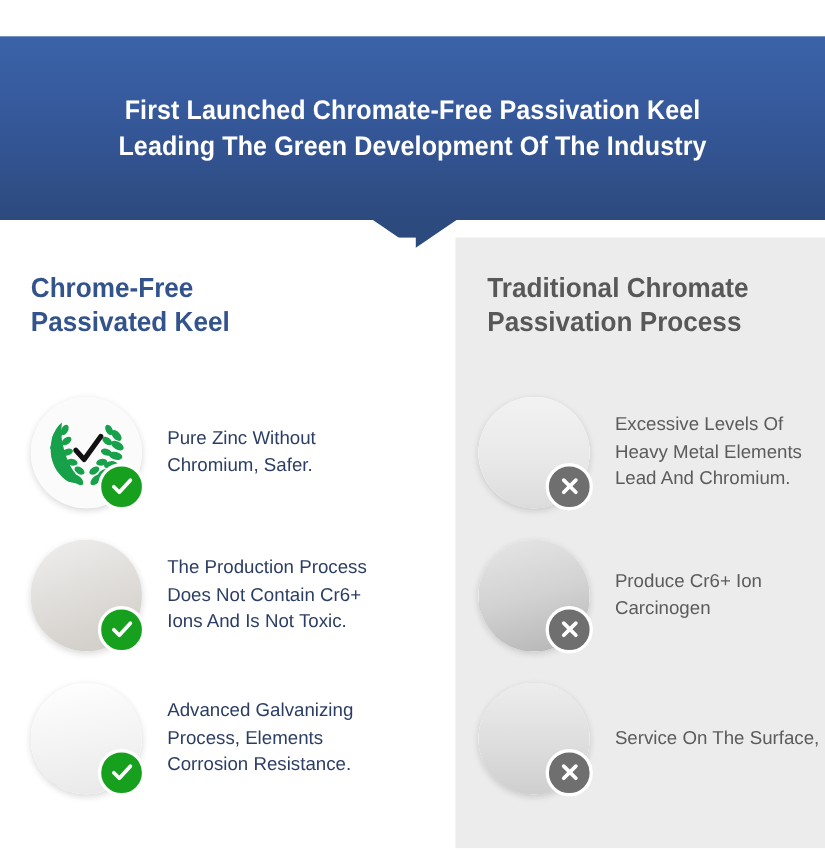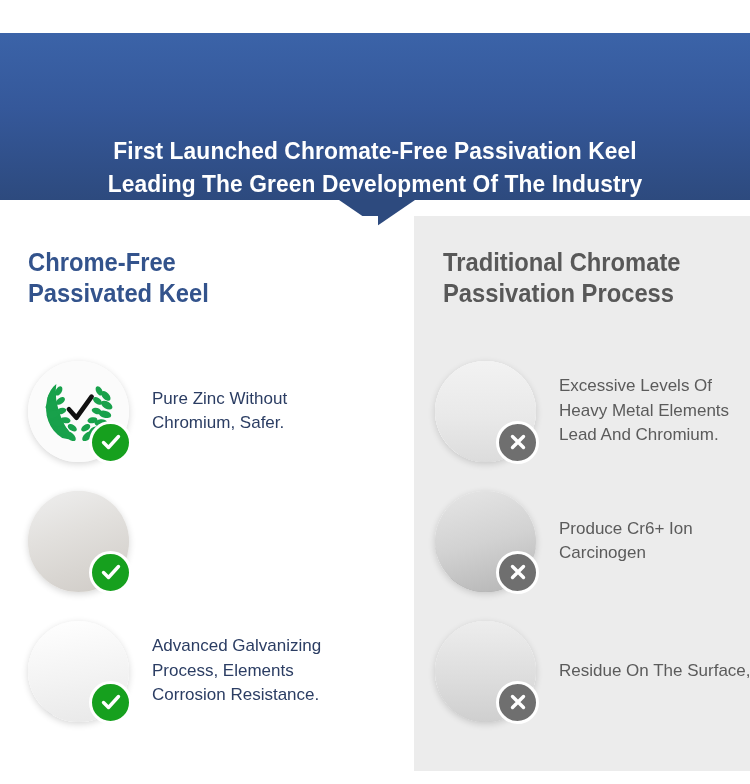--- a/index.html
+++ b/index.html
@@ -8,21 +8,21 @@
     background:#ffffff;
     font-family:"Liberation Sans", sans-serif;
     overflow:hidden;
   }
   .page { position:relative; width:750px; height:784px; background:#ffffff; }
 
   
   .banner {
     position:absolute; left:0; top:33px; width:750px; height:167px;
     background:linear-gradient(180deg,#3b63a8 0%,#35589a 45%,#2d4a7e 100%);
-    display:flex; align-items:flex-end; justify-content:center;
+    display:flex; align-items:center; justify-content:center;
   }
   .banner-title {
     color:#ffffff;
     font-family:"Liberation Sans Narrow","Liberation Sans",sans-serif;
     font-weight:bold;
     font-size:24.5px;
     line-height:33px;
     letter-spacing:0.1px;
     text-align:center;
     width:700px;
@@ -228,20 +228,25 @@
                   <rect x="40" y="64" width="7" height="12" rx="2" fill="#eceae6"></rect>
                 </svg>
               </div>
             </div>
             <div class="badge badge-check">
               <svg viewBox="0 0 24 24">
                 <path d="M4.5 12.5 L9.5 17.5 L19.5 6.5" fill="none" stroke="#ffffff" stroke-width="3.4" stroke-linecap="round" stroke-linejoin="round"></path>
               </svg>
             </div>
           </div>
+          <div class="row-text">
+            <div>The Production Process</div>
+            <div>Does Not Contain Cr6+</div>
+            <div>Ions And Is Not Toxic.</div>
+          </div>
         </div>
 
         <div class="row row-left">
           <div class="media">
             <div class="media-inner">
               <div class="photo">
                 <div class="keel-bg"></div>
                 <svg viewBox="0 0 100 100" width="101" height="101">
                   <rect x="0" y="0" width="100" height="100" fill="#fafafa"></rect>
 
@@ -407,21 +412,21 @@
                 </svg>
               </div>
             </div>
             <div class="badge badge-cross">
               <svg viewBox="0 0 24 24">
                 <path d="M6.5 6.5 L17.5 17.5 M17.5 6.5 L6.5 17.5" fill="none" stroke="#ffffff" stroke-width="3.4" stroke-linecap="round"></path>
               </svg>
             </div>
           </div>
           <div class="row-text">
-            <div>Residue On The Surface,</div>
+            <div>Service On The Surface,</div>
           </div>
         </div>
 
       </div>
     </div>
 
   </div>
 </div>
 
 </body></html>

